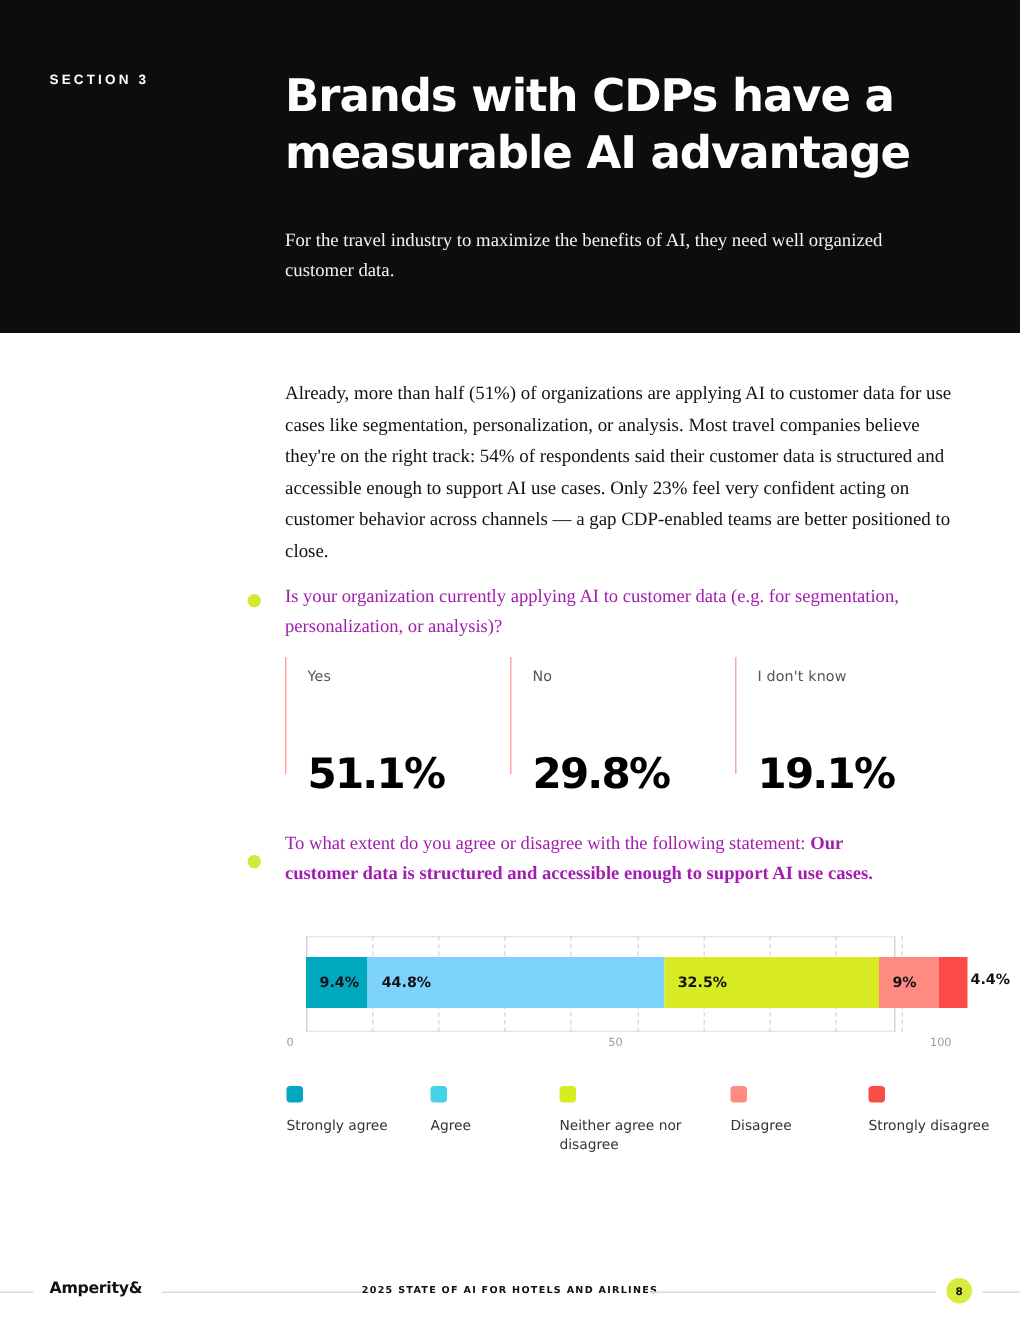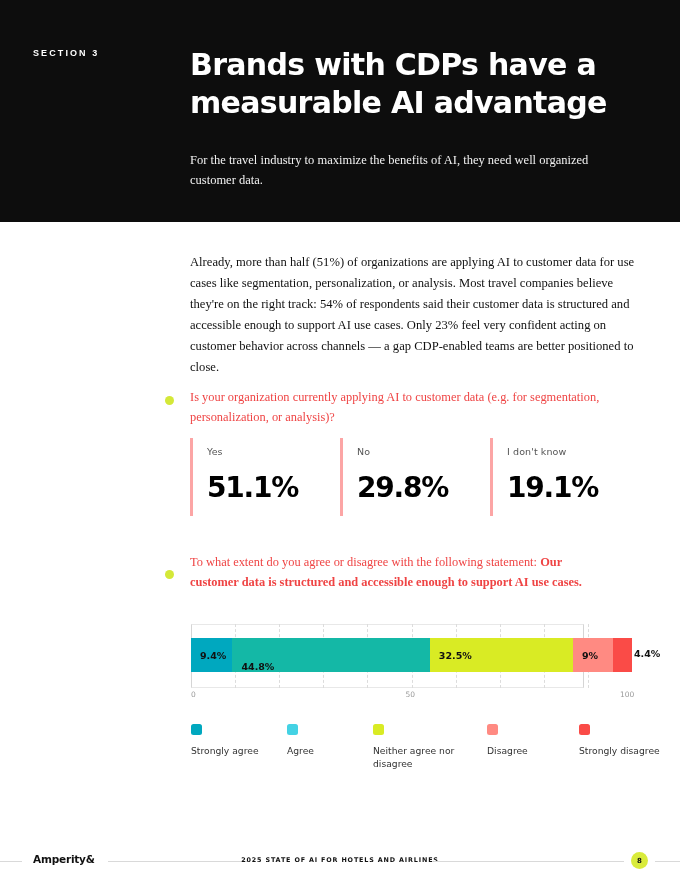--- a/index.html
+++ b/index.html
@@ -78,45 +78,46 @@
   
   .bullet {
     position: absolute;
     width: 9px;
     height: 9px;
     border-radius: 50%;
   }
 
   .question {
     position: absolute;
-    color: #ef4444;
+    color: #a21caf;
     font-family: "Liberation Serif", serif;
     font-size: 12.4px;
     line-height: 1.58;
   }
 
   .question .bold { font-weight: bold; }
 
   
   .stats {
     position: absolute;
     left: 190px;
     top: 438px;
     width: 450px;
     height: 78px;
     display: flex;
   }
 
   .stat {
     flex: 1;
     padding-left: 14px;
-    border-left: 3px solid #fca5a5;
+    border-left: 1px solid #fca5a5;
     display: flex;
     flex-direction: column;
     justify-content: flex-start;
+    gap: 28px;
   }
 
   .stat-label {
     color: #555555;
     font-family: "DejaVu Sans", sans-serif;
     font-size: 9.5px;
     letter-spacing: 0.1px;
     margin-top: 8px;
   }
 
@@ -125,21 +126,21 @@
     font-family: "DejaVu Sans", sans-serif;
     font-size: 28px;
     font-weight: bold;
     letter-spacing: -1.2px;
     margin-top: 14px;
   }
 
   
   .chart {
     position: absolute;
-    left: 191px;
+    left: 204px;
     top: 624px;
     width: 393px;
     height: 64px;
     border-radius: 24px;
   }
 
   .chart-frame {
     position: absolute;
     inset: 0;
     border-left: 1px solid #d5d5d5;
@@ -343,21 +344,21 @@
         <div class="gridline" style="left: 220.5px;"></div>
         <div class="gridline" style="left: 264.6px;"></div>
         <div class="gridline" style="left: 308.7px;"></div>
         <div class="gridline" style="left: 352.8px;"></div>
         <div class="gridline" style="left: 396.9px;"></div>
       </div>
     <div class="bar-row" id="bar-row">
         <div class="seg" style="width: 41.454px; background: rgb(0, 168, 191);">
           <span class="seg-label">9.4%</span>
         </div>
-        <div class="seg" style="width: 197.568px; background: #14b8a6; align-items: flex-end;">
+        <div class="seg" style="width: 197.568px; background: #7dd3fc;">
           <span class="seg-label">44.8%</span>
         </div>
         <div class="seg" style="width: 143.325px; background: rgb(217, 235, 36);">
           <span class="seg-label">32.5%</span>
         </div>
         <div class="seg" style="width: 39.69px; background: rgb(255, 138, 130);">
           <span class="seg-label">9%</span>
         </div>
         <div class="seg" style="width: 19.404px; background: rgb(250, 75, 71);"></div>
       </div>

